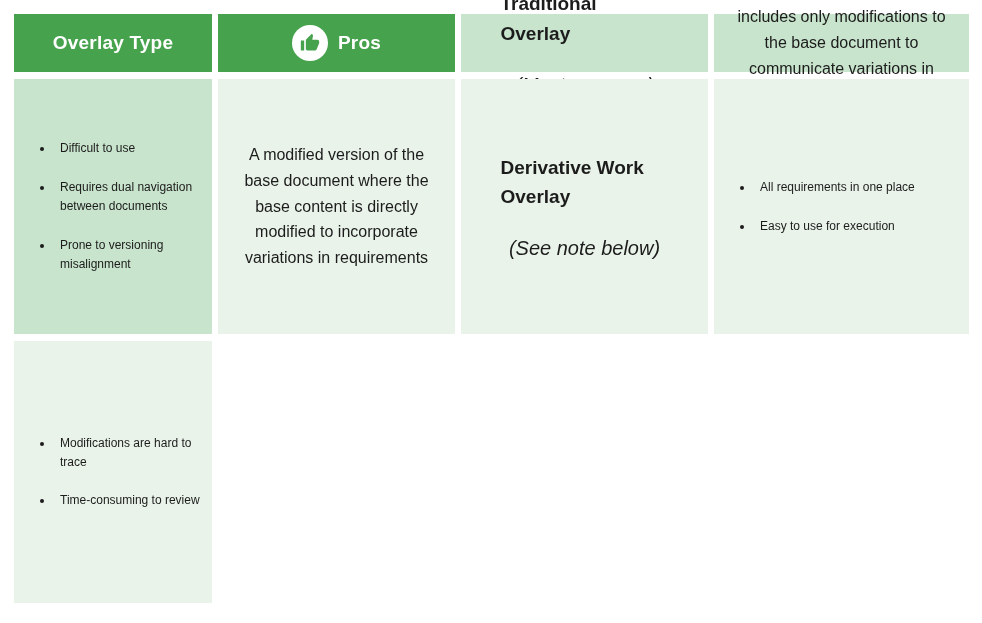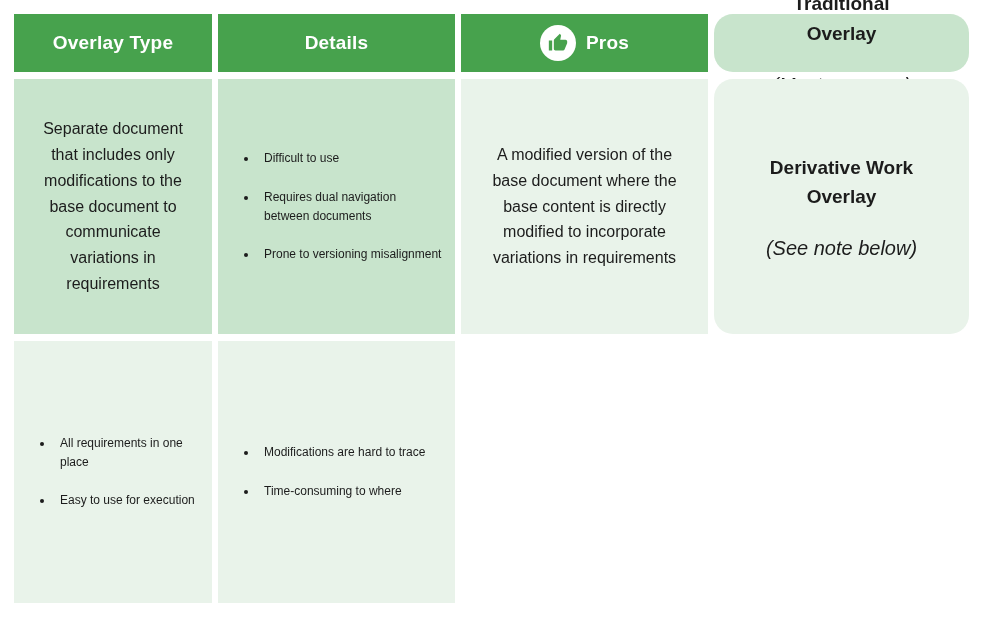--- a/index.html
+++ b/index.html
@@ -57,21 +57,21 @@
     justify-content:center;
     flex:0 0 auto;
   }
   .icon-circle svg{
     width:20px;
     height:20px;
     fill:var(--header-bg);
   }
   .cell.row1{background:var(--row1-bg);}
   .cell.row2{background:var(--row2-bg);}
-  .type-cell{padding:0 14px;text-align:center;border-radius:19px;}
+  .type-cell{padding:0 14px;text-align:left;}
   .type-title{
     font-weight:700;
     font-size:19px;
     line-height:1.55;
     max-width:168px;
   }
   .type-note{
     font-style:italic;
     font-size:20px;
     margin-top:26px;
@@ -102,23 +102,20 @@
 </head>
 <body>
 
 <div class="canvas">
   <div class="table">
 
     <div class="cell header">
       <span>Overlay Type</span>
     </div>
     <div class="cell header">
-      <span>Details</span>
-    </div>
-    <div class="cell header">
       <span class="icon-circle">
         <svg viewBox="0 0 24 24">
             <path d="M1 21h4V9H1v12zM23 10c0-1.1-.9-2-2-2h-6.31l.95-4.57.03-.32c0-.41-.17-.79-.44-1.06L14.17 1 7.58 7.59C7.22 7.95 7 8.45 7 9v10c0 1.1.9 2 2 2h9c.83 0 1.54-.5 1.84-1.22l3.02-7.05c.09-.23.14-.47.14-.73v-2z"></path>
           </svg>
       </span>
       <span>Pros</span>
     </div>
 
     <div class="cell row1 type-cell">
       <div class="type-title">Traditional Overlay</div>
@@ -144,18 +141,18 @@
     </div>
     <div class="cell row2 list-cell">
       <ul>
         <li>All requirements in one place</li>
         <li>Easy to use for execution</li>
       </ul>
     </div>
     <div class="cell row2 list-cell">
       <ul>
         <li>Modifications are hard to trace</li>
-        <li>Time-consuming to where</li>
+        <li>Time-consuming to review</li>
       </ul>
     </div>
 
   </div>
 </div>
 
 </body></html>

